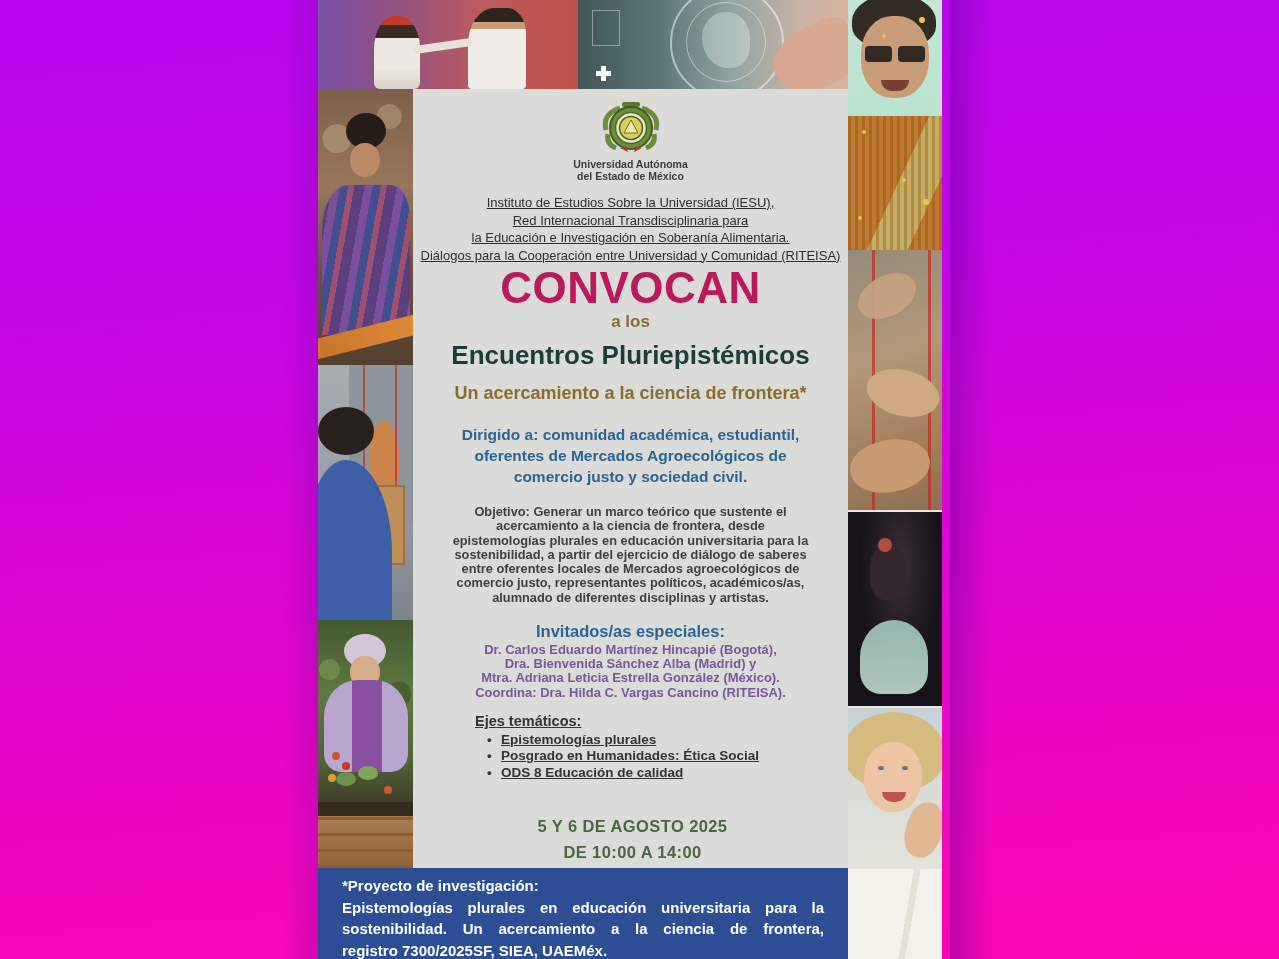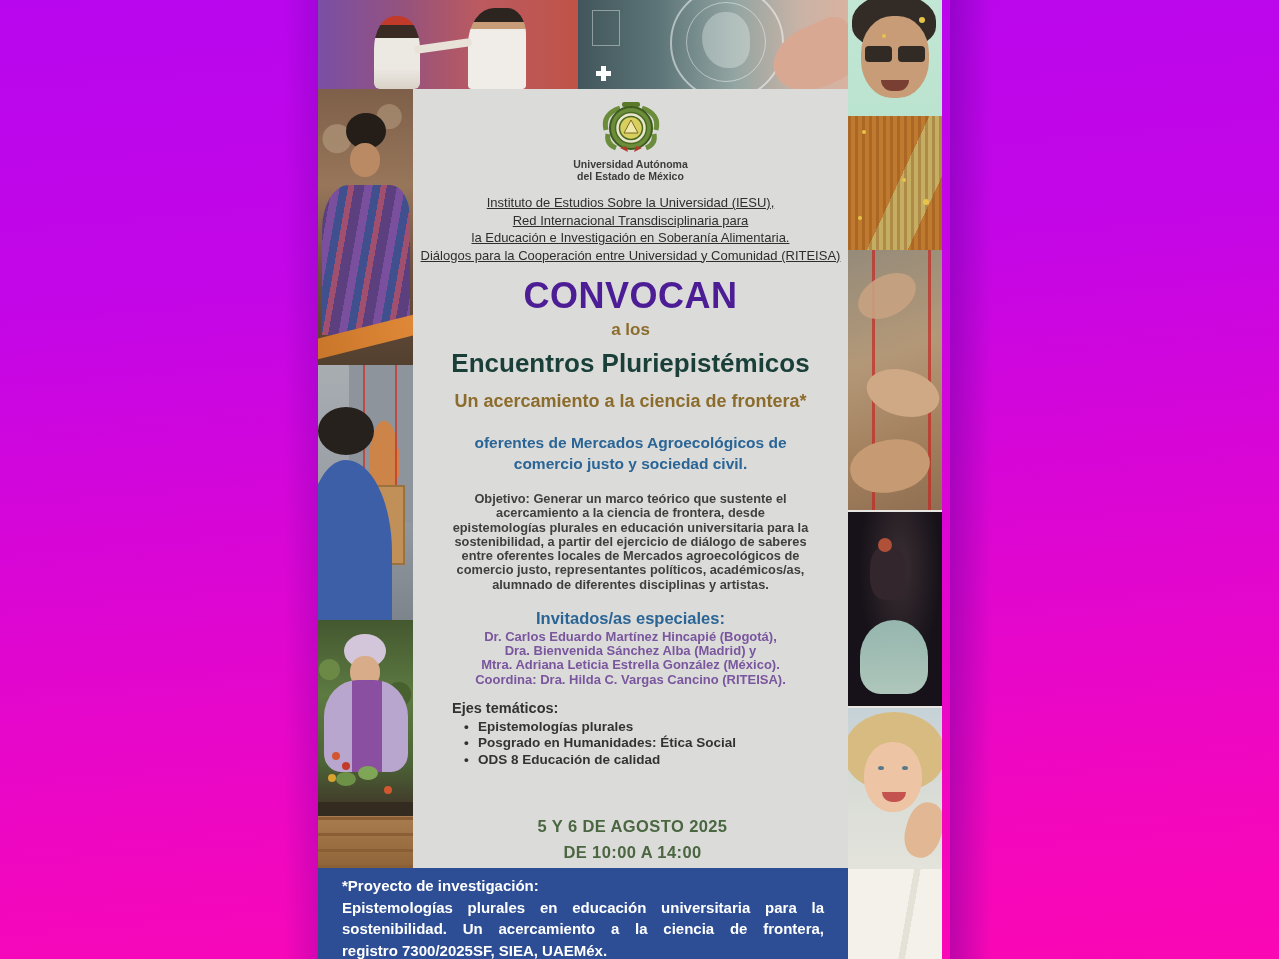--- a/index.html
+++ b/index.html
@@ -105,29 +105,29 @@
     box-shadow:10px 10px 0 #c43a2a,52px 34px 0 #d2572e,-4px 22px 0 #d8a22e;}
   .ph-garden .soil{left:0;bottom:52px;width:95px;height:14px;background:#332a20;}
   .ph-garden .planter{left:0;bottom:0;width:95px;height:52px;
     background:repeating-linear-gradient(0deg,#8a5f36 0 3px,rgba(0,0,0,0) 3px 16px),linear-gradient(180deg,#a87c4e,#8f6438);}
 
   
   .panel{position:absolute;left:95px;top:89px;width:435px;height:779px;background:#dbdbd9;
     display:flex;flex-direction:column;align-items:center;text-align:center;}
   .uni-name{margin-top:2px;font-size:10.5px;font-weight:bold;color:#3c3c3c;line-height:12px;}
   .org-block{margin-top:12px;font-size:13px;color:#2e2e2e;line-height:17.5px;text-decoration:underline;}
-  .convocan{margin-top:12px;font-size:36px;font-weight:800;letter-spacing:.5px;color:#4c1d95;line-height:40px;}
+  .convocan{margin-top:4px;font-size:44px;font-weight:800;letter-spacing:.5px;color:#be185d;line-height:40px;}
   .a-los{margin-top:4px;font-size:17px;font-weight:800;color:#8c6c2c;line-height:20px;}
   .event-title{margin-top:8px;font-size:26px;font-weight:800;color:#193f38;line-height:30px;}
   .event-subtitle{margin-top:12px;font-size:18px;font-weight:800;color:#8c6c2c;line-height:22px;}
   .dirigido{margin-top:20px;font-size:15.5px;font-weight:800;color:#2a6596;line-height:21px;}
   .objetivo{margin-top:18px;font-size:12.8px;font-weight:bold;color:#3f3f3f;line-height:14.3px;}
   .inv-head{margin-top:16px;font-size:16.5px;font-weight:800;color:#2a6596;line-height:20px;}
   .inv-block{font-size:13px;font-weight:bold;color:#7a569e;line-height:14.2px;margin-top:2px;}
-  .ejes{margin-top:12px;align-self:stretch;text-align:left;padding-left:39px;color:#333;}
+  .ejes{margin-top:12px;align-self:stretch;text-align:left;padding-left:62px;color:#333;text-decoration:underline;}
   .ejes-head{font-size:14.5px;font-weight:800;line-height:18px;}
   .ejes-list{margin:2px 0 0 0;padding:0;list-style:none;font-size:13.5px;font-weight:bold;line-height:16.5px;}
   .ejes-list li{padding-left:26px;position:relative;}
   .ejes-list li::before{content:"•";position:absolute;left:12px;}
   .bottom-row{margin-top:auto;align-self:stretch;display:flex;padding:0 6px 8px 10px;}
   .lugar{width:214px;text-align:justify;font-size:10.3px;font-weight:bold;color:#63625e;line-height:13.2px;}
   .fecha{flex:1;margin-top:4px;color:#4a6741;font-weight:800;font-size:16.5px;letter-spacing:.4px;line-height:1;}
   .fecha div{margin-top:9px;}
 
   
@@ -236,20 +236,21 @@
         <div>Instituto de Estudios Sobre la Universidad (IESU),</div>
         <div>Red Internacional Transdisciplinaria para</div>
         <div>la Educación e Investigación en Soberanía Alimentaria.</div>
         <div>Diálogos para la Cooperación entre Universidad y Comunidad (RITEISA)</div>
       </div>
       <div class="convocan">CONVOCAN</div>
       <div class="a-los">a los</div>
       <div class="event-title">Encuentros Pluriepistémicos</div>
       <div class="event-subtitle">Un acercamiento a la ciencia de frontera*</div>
       <div class="dirigido">
+        <div>Dirigido a: comunidad académica, estudiantil,</div>
         <div>oferentes de Mercados Agroecológicos de</div>
         <div>comercio justo y sociedad civil.</div>
       </div>
       <div class="objetivo">
         <div>Objetivo: Generar un marco teórico que sustente el</div>
         <div>acercamiento a la ciencia de frontera, desde</div>
         <div>epistemologías plurales en educación universitaria para la</div>
         <div>sostenibilidad, a partir del ejercicio de diálogo de saberes</div>
         <div>entre oferentes locales de Mercados agroecológicos de</div>
         <div>comercio justo, representantes políticos, académicos/as,</div>

